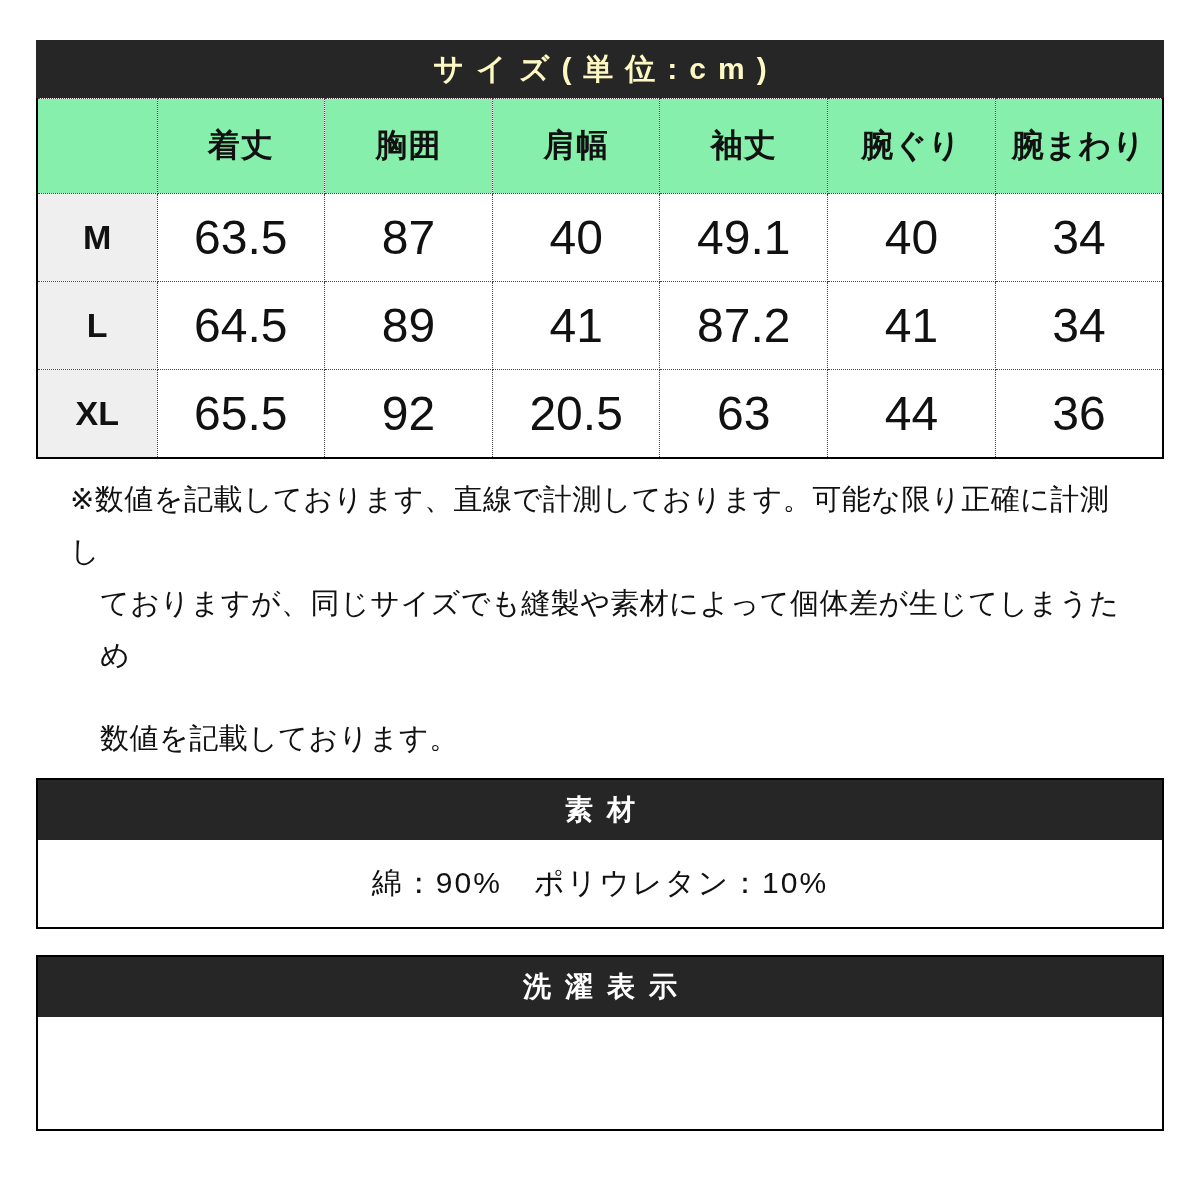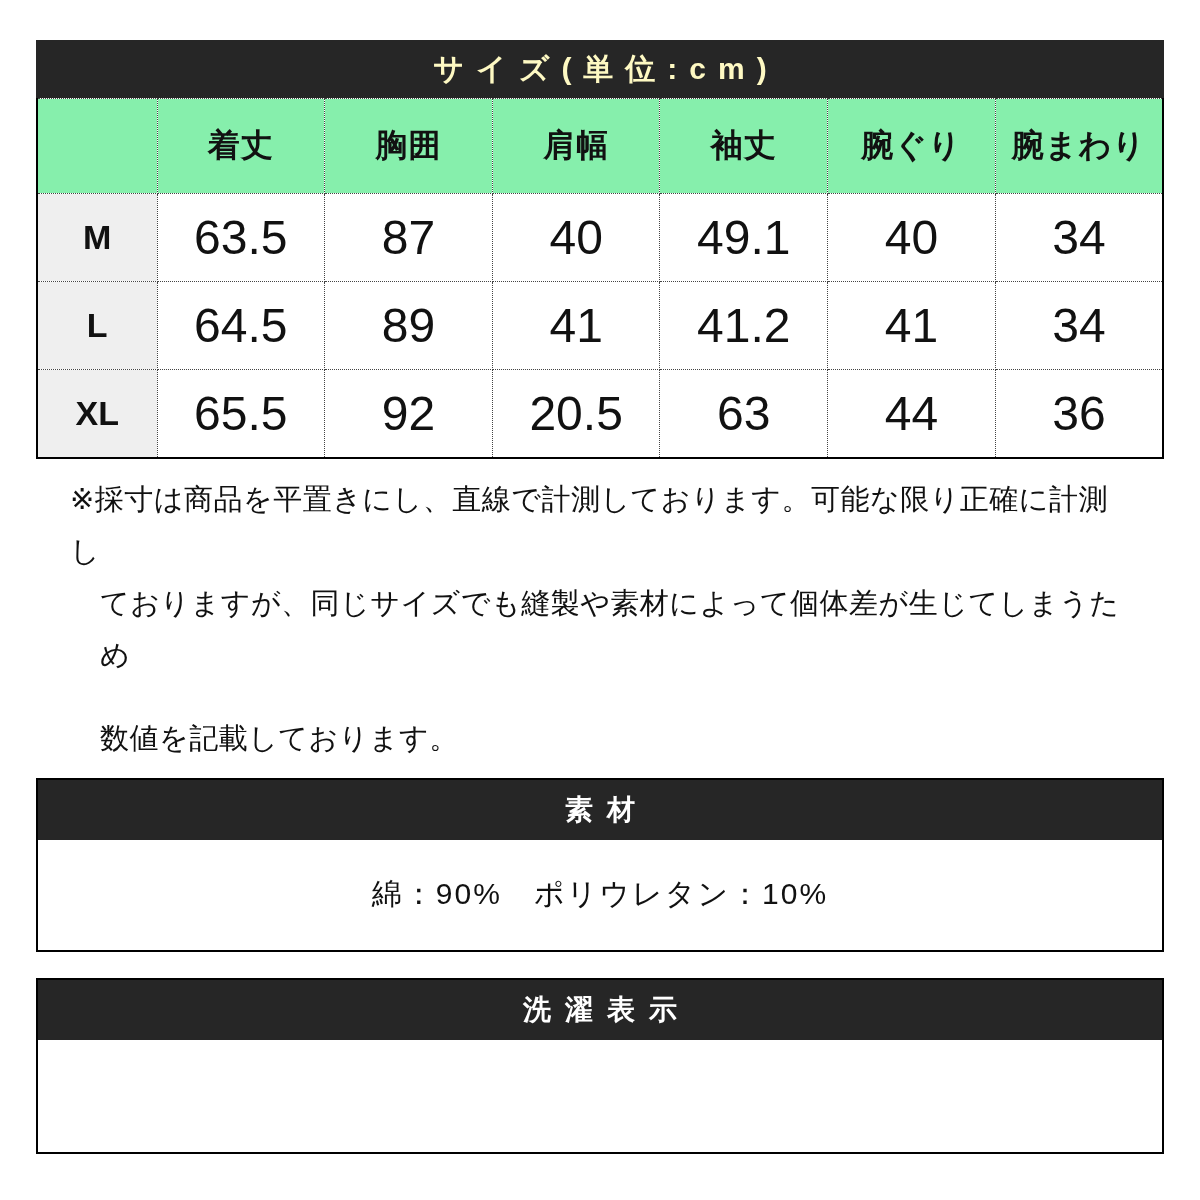--- a/index.html
+++ b/index.html
@@ -48,21 +48,21 @@
   
   .info-box { border:2px solid #000000; margin-top:14px; }
   .info-box.laundry { margin-top:26px; }
   .info-bar {
     height:60px; line-height:60px;
     background:#262626; color:#ffffff;
     font-size:28px; font-weight:bold;
     text-align:center; letter-spacing:14px; text-indent:14px;
   }
   .info-content {
-    height:110px; display:flex; align-items:center; justify-content:center;
+    height:87px; display:flex; align-items:center; justify-content:center;
     font-size:30px; letter-spacing:2px; background:#ffffff;
   }
   .info-content.symbols { height:112px; gap:28px; }
 </style>
 </head>
 <body>
 
 <div class="page">
 
   <div class="size-title-bar">サイズ(単位:cm)</div>
@@ -96,39 +96,39 @@
         <td>40</td>
         <td>49.1</td>
         <td>40</td>
         <td>34</td>
       </tr>
       <tr>
         <th>L</th>
         <td>64.5</td>
         <td>89</td>
         <td>41</td>
-        <td>41.2</td>
+        <td>87.2</td>
         <td>41</td>
         <td>34</td>
       </tr>
       <tr>
         <th>XL</th>
         <td>65.5</td>
         <td>92</td>
         <td>20.5</td>
         <td>63</td>
         <td>44</td>
         <td>36</td>
       </tr>
     </tbody>
   </table>
 
   <div class="notes">
     <div class="note">
-      <div class="note-line">※採寸は商品を平置きにし、直線で計測しております。可能な限り正確に計測し</div>
+      <div class="note-line">※数値を記載しております、直線で計測しております。可能な限り正確に計測し</div>
       <div class="note-line cont">ておりますが、同じサイズでも縫製や素材によって個体差が生じてしまうため</div>
     </div>
     <div class="note">
       <div class="note-line cont">数値を記載しております。</div>
     </div>
   </div>
 
   <div class="info-box">
     <div class="info-bar">素材</div>
     <div class="info-content">綿：90%　ポリウレタン：10%</div>

